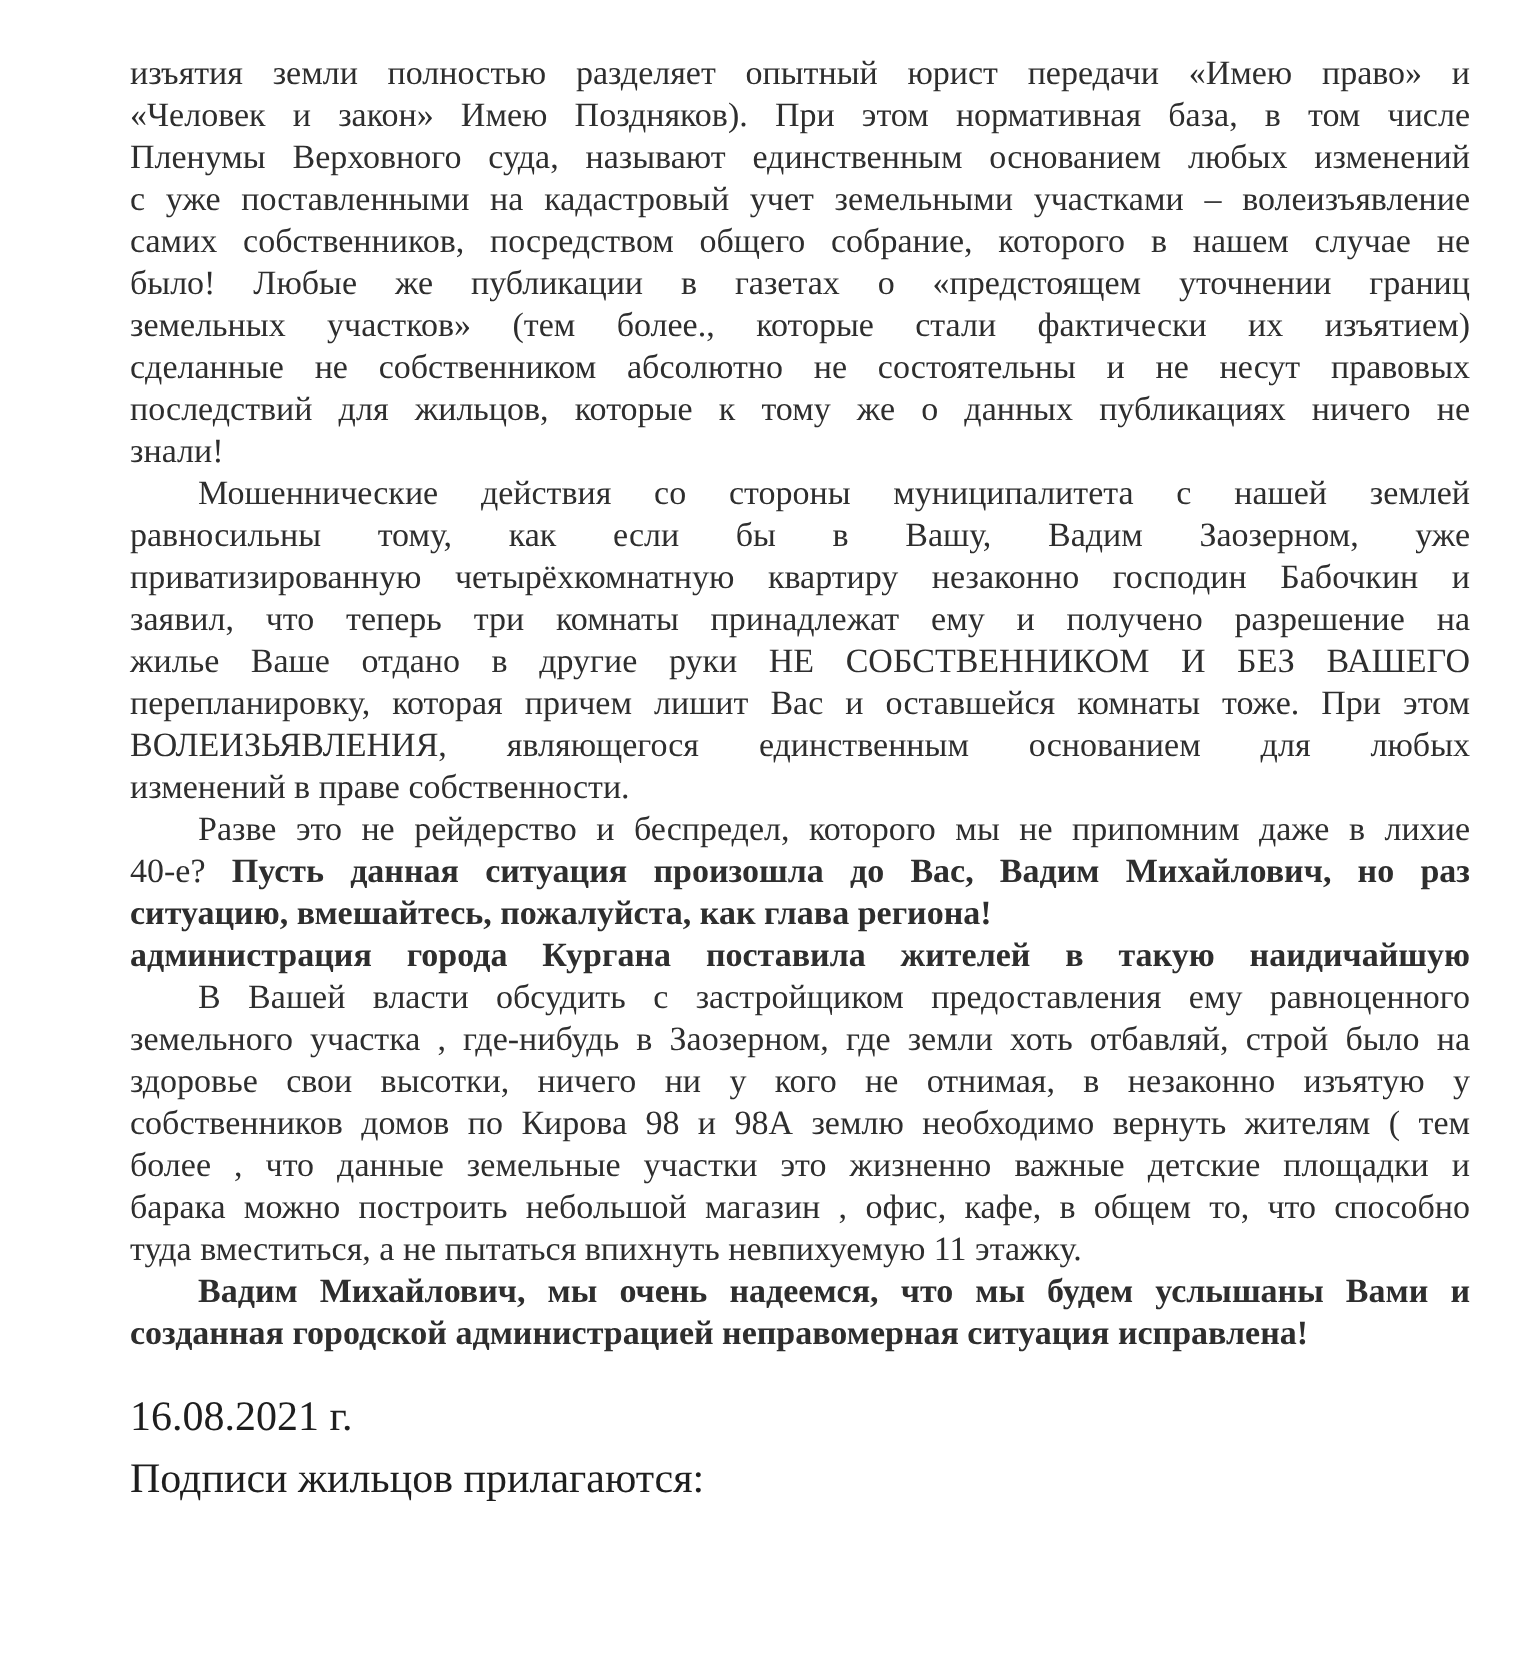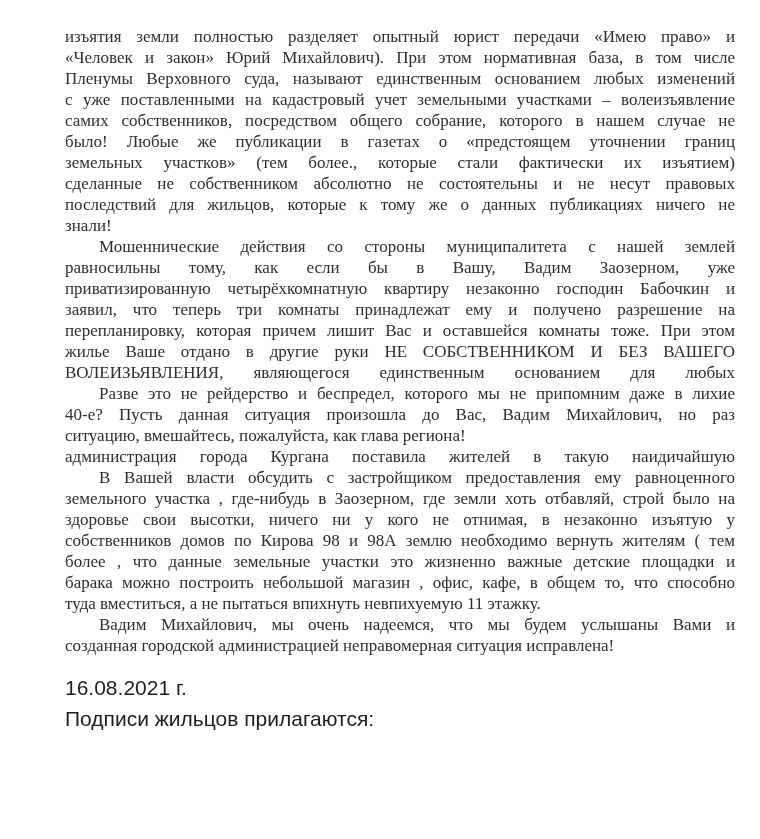--- a/index.html
+++ b/index.html
@@ -15,52 +15,53 @@
   .letter {
     font-family: "Liberation Serif", serif;
     font-size: 17px;
     line-height: 21px;
     color: #2e2e2e;
     filter: blur(0.3px);
   }
   .ln { text-align: justify; text-align-last: justify; }
   .ln.end { text-align-last: left; }
   .ln.ind { text-indent: 34px; }
-  .ln.b, .b { font-weight: 400; }
+  .ln.b, .b { font-weight: 700; }
   .footer {
     margin-top: 16px;
-    font-family: Liberation Sans, sans-serif;
+    font-family: Liberation Serif, serif;
     font-size: 21px;
     line-height: 31px;
     color: #1e1e1e;
   }
 </style>
 </head>
 <body>
 
 <div class="page">
   <div class="letter">
     <div class="ln"><span>изъятия земли полностью разделяет опытный юрист передачи «Имею право» и</span></div>
-    <div class="ln"><span>«Человек и закон» Юрий Михайлович). При этом нормативная база, в том числе</span></div>
+    <div class="ln"><span>«Человек и закон» Имею Поздняков). При этом нормативная база, в том числе</span></div>
     <div class="ln"><span>Пленумы Верховного суда, называют единственным основанием любых изменений</span></div>
     <div class="ln"><span>с уже поставленными на кадастровый учет земельными участками – волеизъявление</span></div>
     <div class="ln"><span>самих собственников, посредством общего собрание, которого в нашем случае не</span></div>
     <div class="ln"><span>было! Любые же публикации в газетах о «предстоящем уточнении границ</span></div>
     <div class="ln"><span>земельных участков» (тем более., которые стали фактически их изъятием)</span></div>
     <div class="ln"><span>сделанные не собственником абсолютно не состоятельны и не несут правовых</span></div>
     <div class="ln"><span>последствий для жильцов, которые к тому же о данных публикациях ничего не</span></div>
     <div class="ln end"><span>знали!</span></div>
 
     <div class="ln ind"><span>Мошеннические действия со стороны муниципалитета  с нашей землей</span></div>
     <div class="ln"><span>равносильны тому, как если бы в Вашу, Вадим Заозерном, уже</span></div>
     <div class="ln"><span>приватизированную четырёхкомнатную квартиру незаконно господин Бабочкин и</span></div>
     <div class="ln"><span>заявил, что теперь три комнаты принадлежат ему и получено разрешение на</span></div>
+    <div class="ln"><span>жилье Ваше отдано в другие руки  НЕ СОБСТВЕННИКОМ И БЕЗ ВАШЕГО</span></div>
     <div class="ln"><span>перепланировку, которая причем лишит Вас и оставшейся комнаты тоже. При этом</span></div>
-    <div class="ln"><span>жилье Ваше отдано в другие руки  НЕ СОБСТВЕННИКОМ И БЕЗ ВАШЕГО</span></div>
     <div class="ln"><span>ВОЛЕИЗЬЯВЛЕНИЯ, являющегося единственным основанием для любых</span></div>
+    <div class="ln end"><span>изменений в праве собственности.</span></div>
 
     <div class="ln ind"><span>Разве это не рейдерство и беспредел, которого мы не припомним даже в лихие</span></div>
     <div class="ln"><span>40-е? </span><span class="b">Пусть данная ситуация произошла до Вас, Вадим Михайлович, но раз</span></div>
     <div class="ln b end"><span>ситуацию, вмешайтесь, пожалуйста, как глава региона!</span></div>
     <div class="ln b"><span>администрация города Кургана поставила жителей в такую наидичайшую</span></div>
 
     <div class="ln ind"><span>В Вашей власти обсудить с застройщиком предоставления ему равноценного</span></div>
     <div class="ln"><span>земельного участка , где-нибудь в Заозерном, где земли хоть отбавляй, строй было на</span></div>
     <div class="ln"><span>здоровье свои высотки, ничего ни у кого не отнимая, в незаконно изъятую у</span></div>
     <div class="ln"><span>собственников домов по Кирова 98 и 98А землю необходимо вернуть жителям ( тем</span></div>

